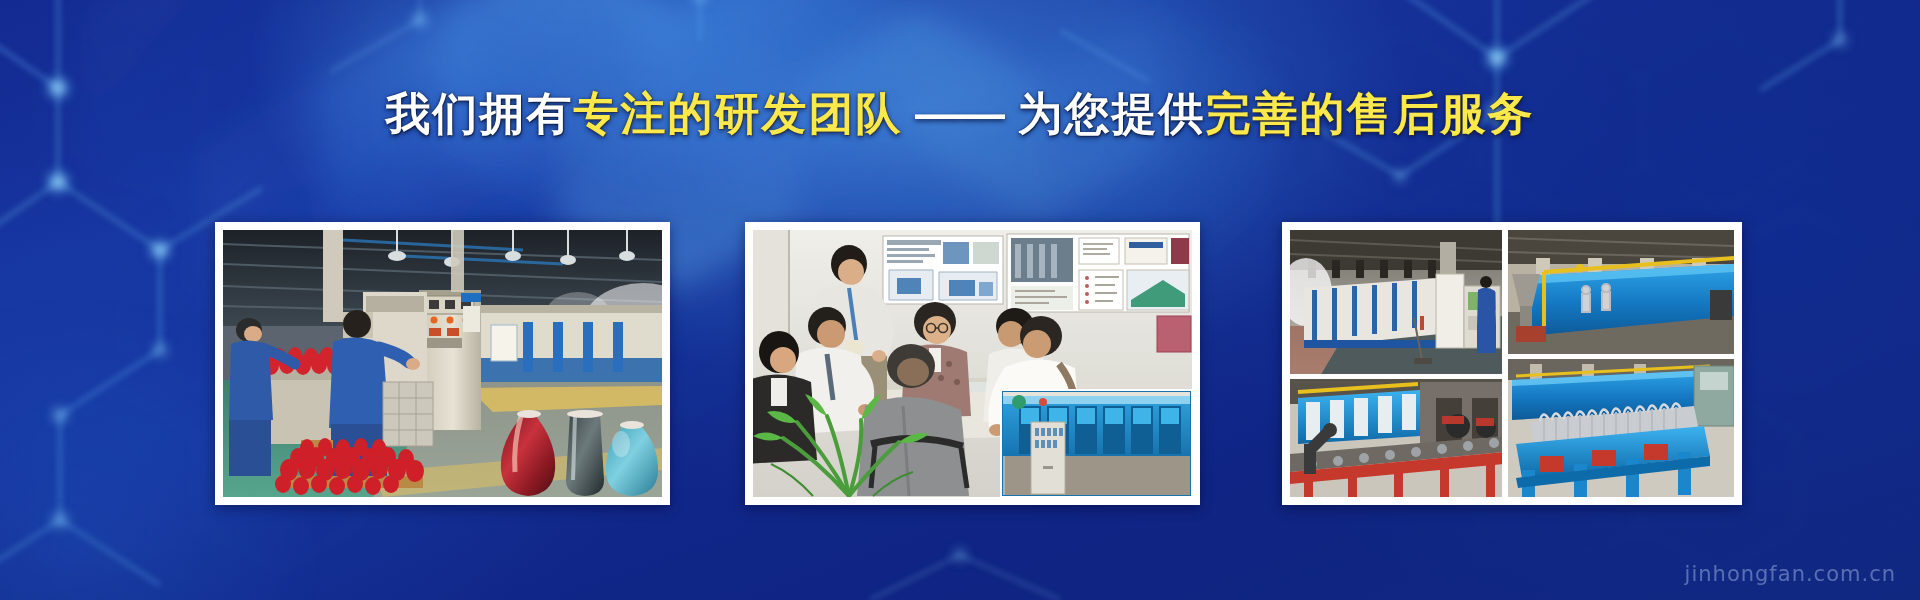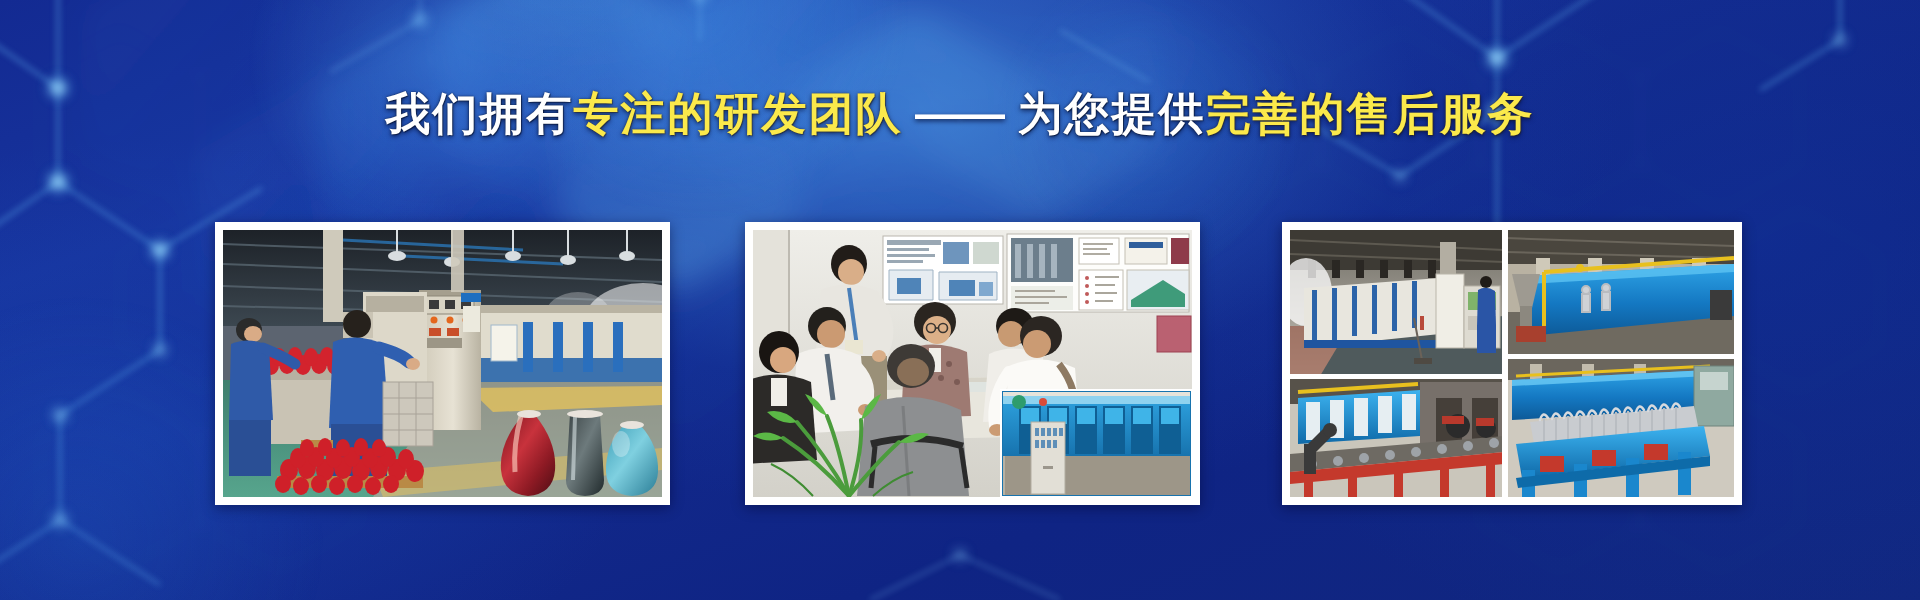--- a/index.html
+++ b/index.html
@@ -884,14 +884,15 @@
           <g fill="#ffffff">
             <rect x="212" y="0" width="6" height="267"></rect>
             <rect x="0" y="144" width="216" height="5"></rect>
             <rect x="216" y="124" width="228" height="5"></rect>
           </g>
         </svg>
       </div>
     </div>
   </div>
 
+  <div id="watermark">jinhongfan.com.cn</div>
 
 </div>
 
 </body></html>

